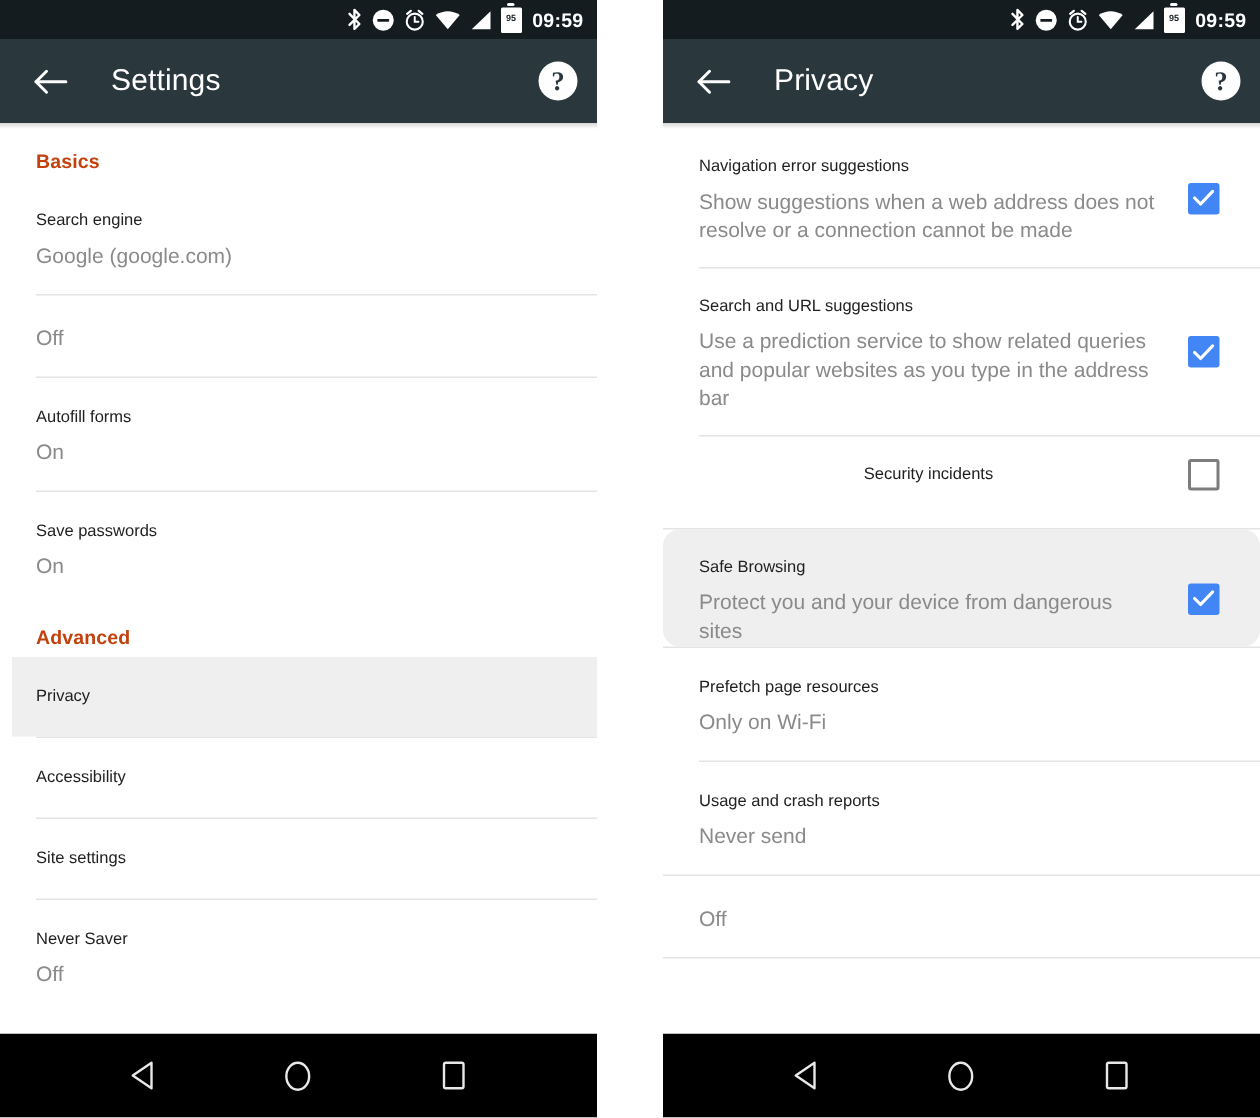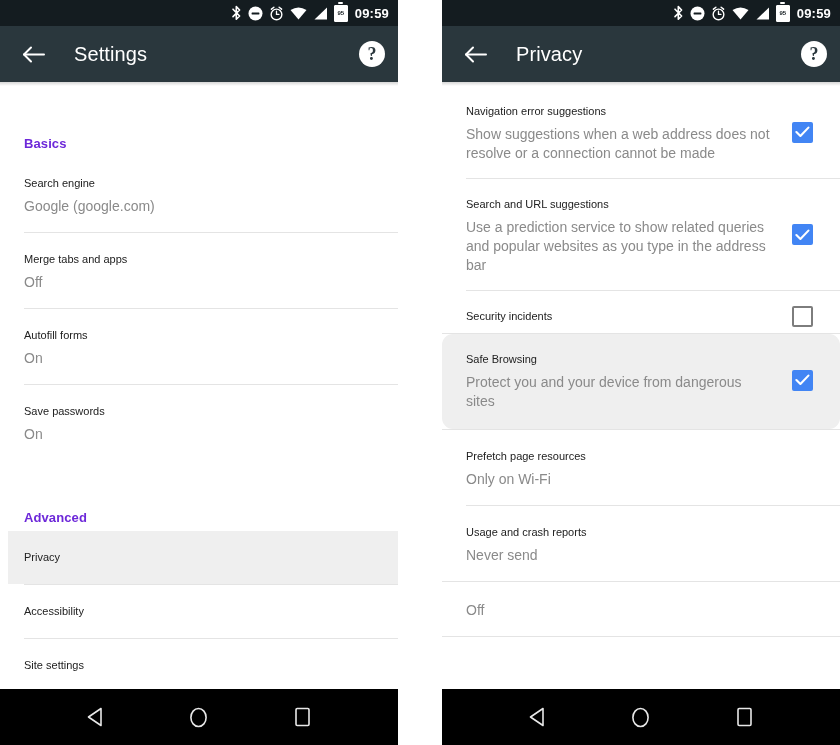--- a/index.html
+++ b/index.html
@@ -73,25 +73,24 @@
   .toolbar-shadow{
     height:4px;flex:0 0 4px;
     background:linear-gradient(to bottom, rgba(0,0,0,0.16), rgba(0,0,0,0));
   }
 
   
   .list{
     flex:1 1 auto;overflow:hidden;background:#ffffff;position:relative;
   }
   .section-header{
-    color:#6d28d9;
+    color:#c2410c;
     font-size:13px;font-weight:bold;
     padding:14px 0 6px 24px;
     letter-spacing:0.1px;
-    margin-top:36px;
   }
   .row{
     padding:16px 16px 16px 24px;
     box-sizing:border-box;
     cursor:pointer;
     position:relative;
     display:flex;align-items:center;
   }
   .row .texts{flex:1 1 auto;min-width:0;}
   .row .title{
@@ -191,21 +190,20 @@
       <div class="row">
         <div class="texts">
           <div class="title">Search engine</div>
           <div class="summary">Google (google.com)</div>
         </div>
       </div>
       <div class="divider"></div>
 
       <div class="row">
         <div class="texts">
-          <div class="title">Merge tabs and apps</div>
           <div class="summary">Off</div>
         </div>
       </div>
       <div class="divider"></div>
 
       <div class="row">
         <div class="texts">
           <div class="title">Autofill forms</div>
           <div class="summary">On</div>
         </div>
@@ -343,29 +341,29 @@
           <div class="summary">Use a prediction service to show related queries and popular websites as you type in the address bar</div>
         </div>
         <div class="cb on">
           <svg width="15" height="12" viewBox="0 0 15 12">
               <path d="M1.4 6 L5.4 10 L13.4 1.6" fill="none" stroke="#fff" stroke-width="2.1" stroke-linecap="round" stroke-linejoin="round"></path>
             </svg>
         </div>
       </div>
       <div class="divider"></div>
 
-      <div class="row" style="padding-top:15px;padding-bottom:6px;">
+      <div class="row" style="padding-top:15px;padding-bottom:25px;text-align:center;">
         <div class="texts">
           <div class="title">Security incidents</div>
         </div>
         <div class="cb off"></div>
       </div>
       <div class="divider full"></div>
 
-      <div class="row selected" style="padding-top:15px;padding-bottom:18px;border-radius:11px;">
+      <div class="row selected" style="padding-top:15px;padding-bottom:1px;border-radius:11px;">
         <div class="texts">
           <div class="title">Safe Browsing</div>
           <div class="summary">Protect you and your device from dangerous sites</div>
         </div>
         <div class="cb on">
           <svg width="15" height="12" viewBox="0 0 15 12">
               <path d="M1.4 6 L5.4 10 L13.4 1.6" fill="none" stroke="#fff" stroke-width="2.1" stroke-linecap="round" stroke-linejoin="round"></path>
             </svg>
         </div>
       </div>

